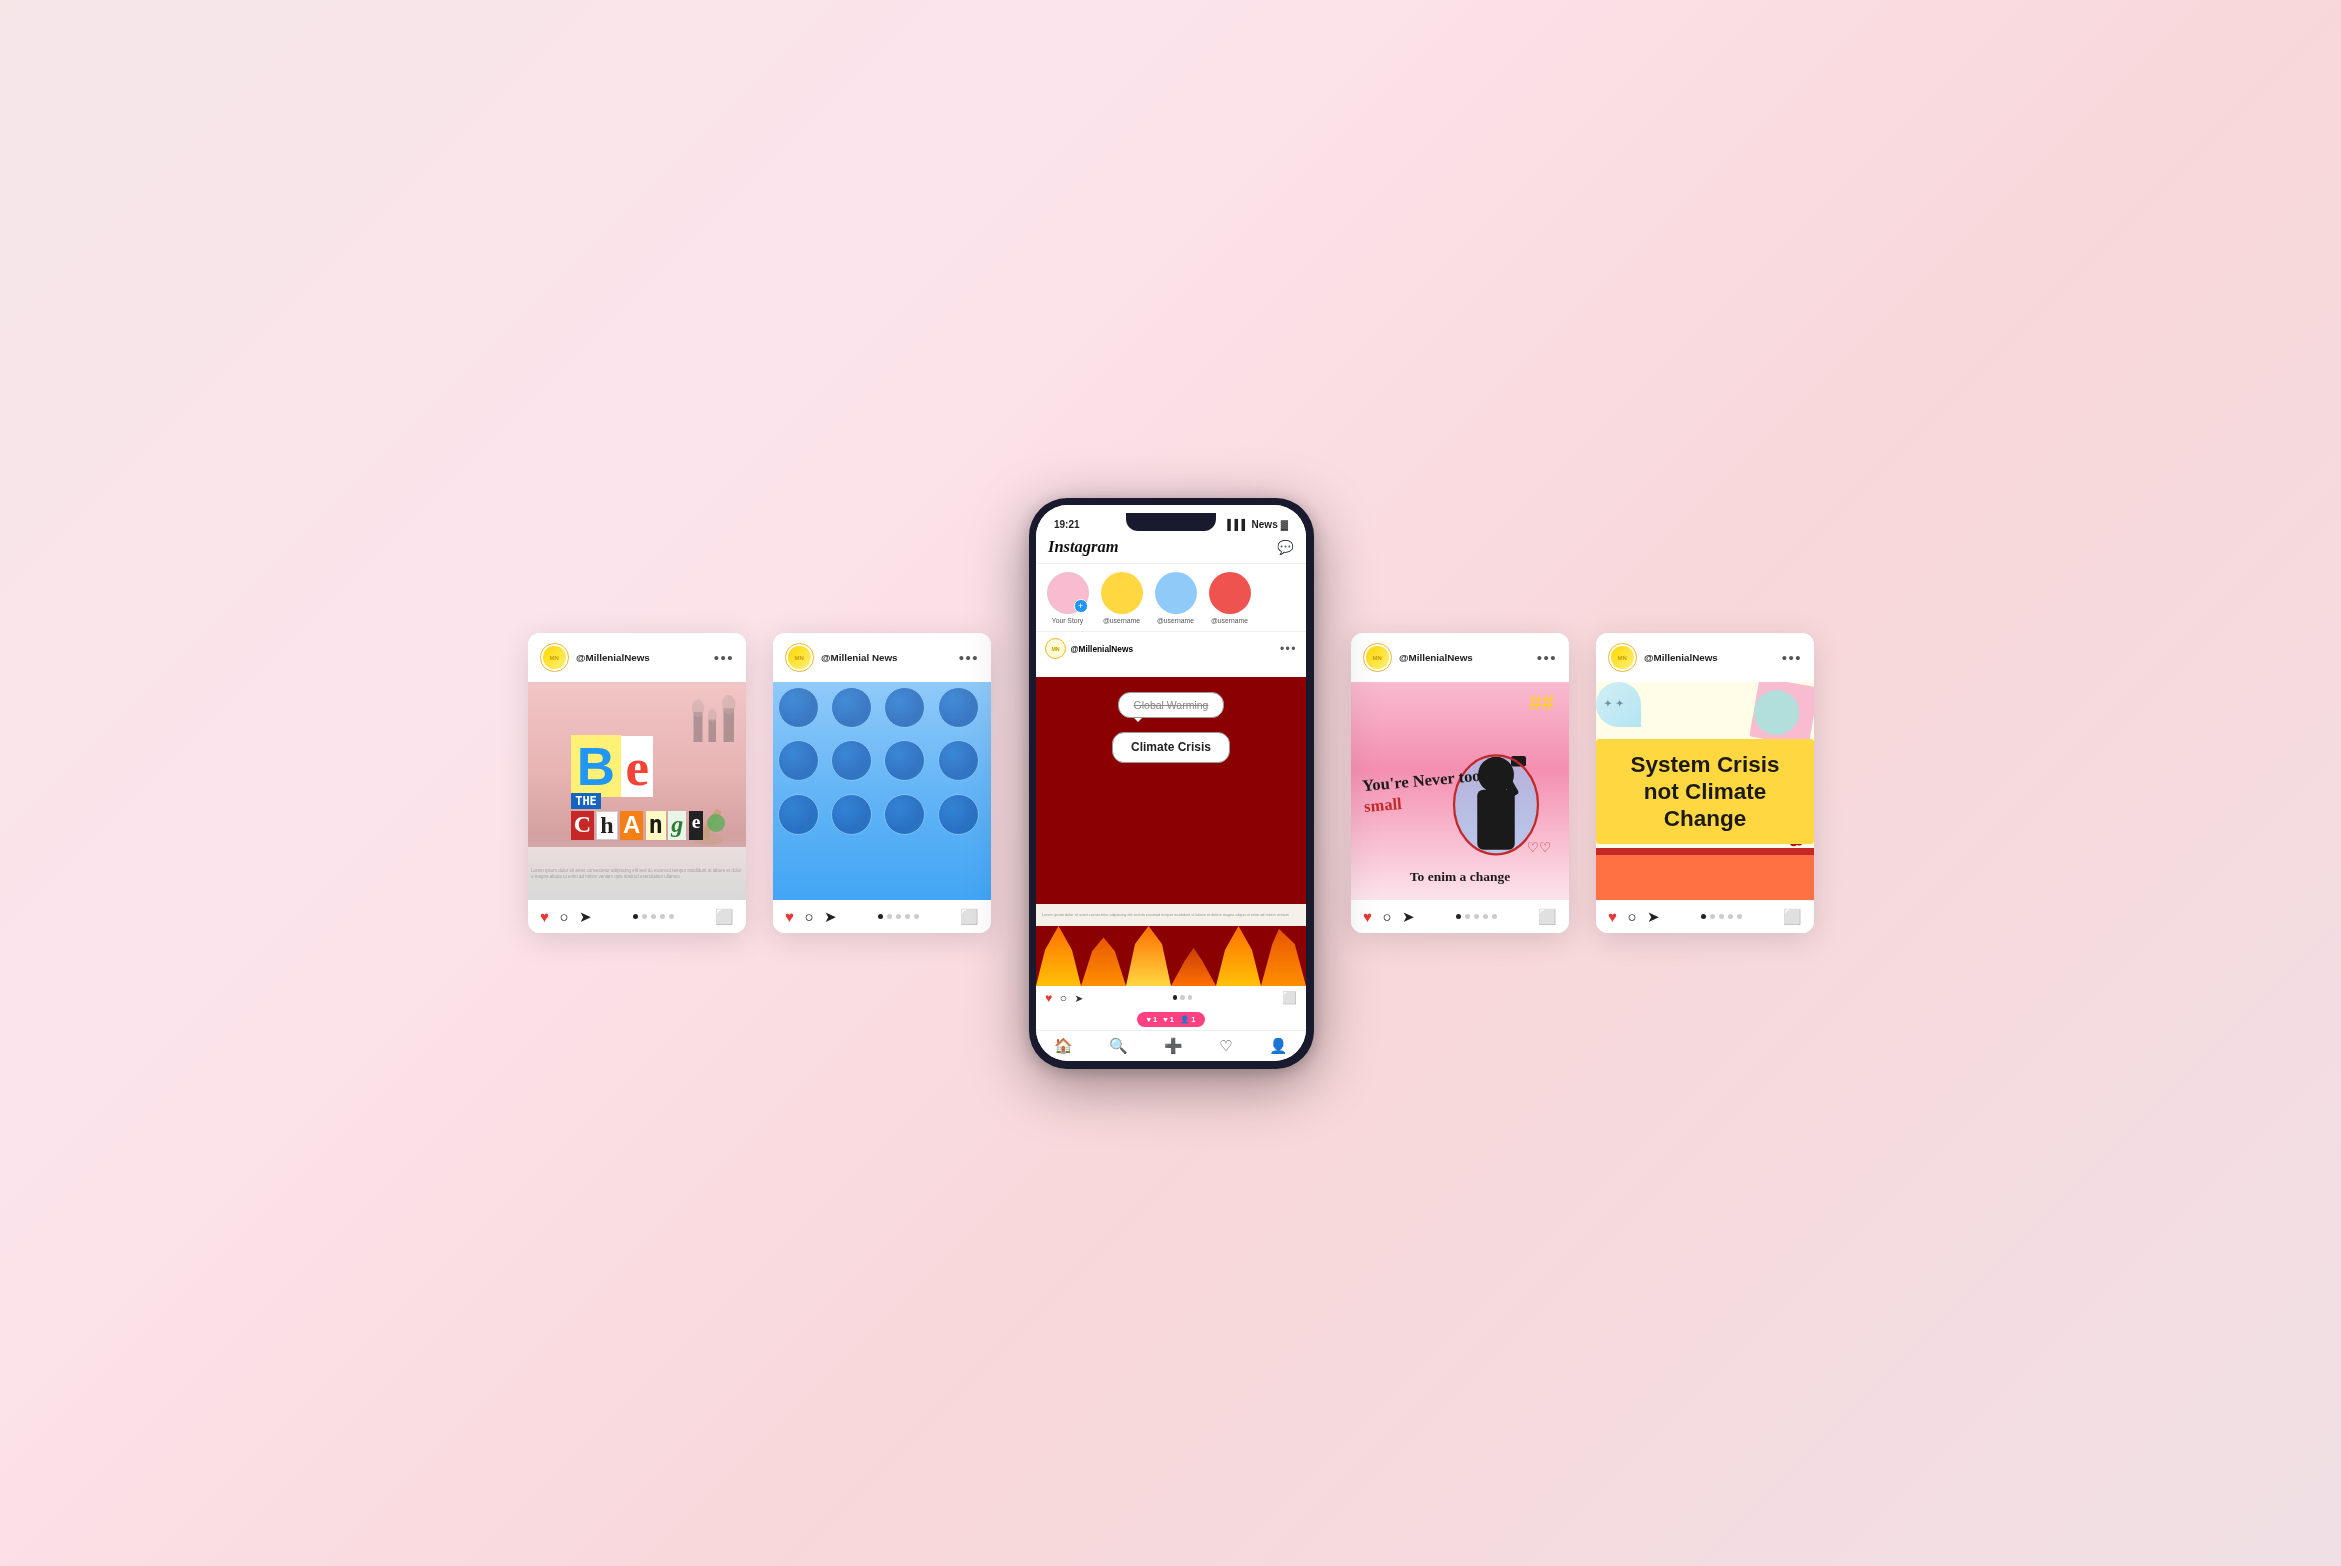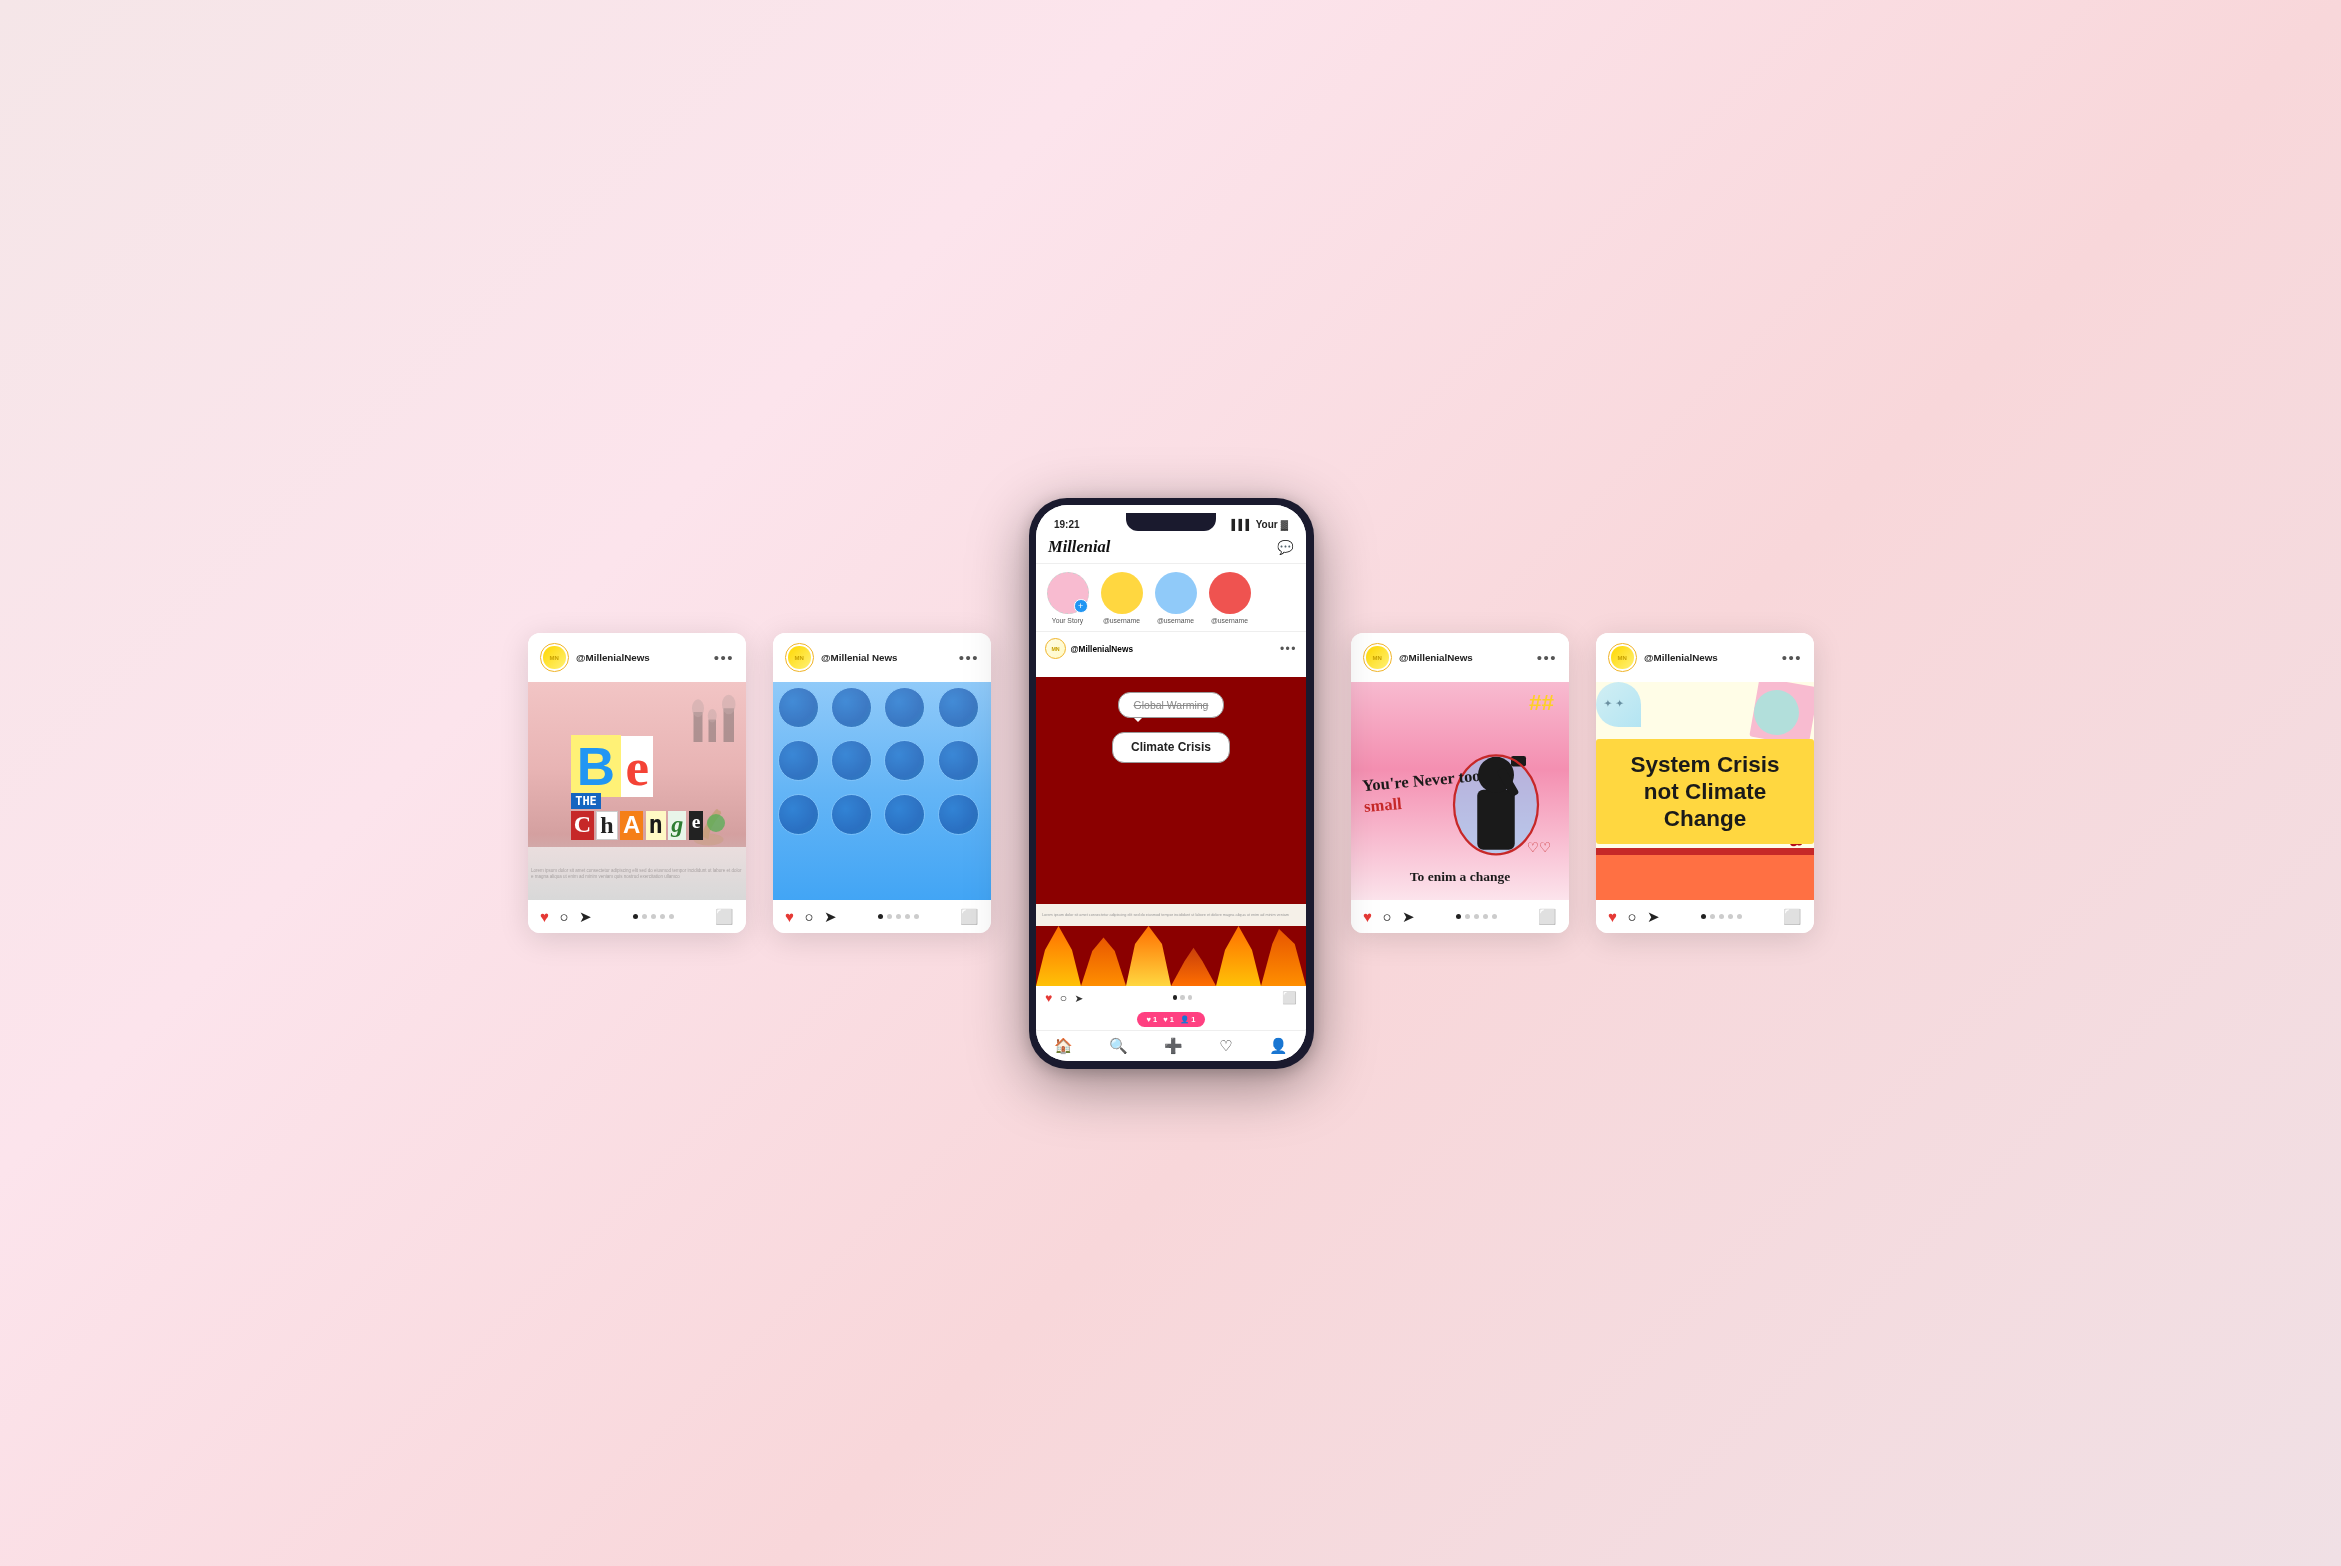--- a/index.html
+++ b/index.html
@@ -542,27 +542,27 @@
 
   <div class="phone-wrap">
     <div class="phone-outer">
       <div class="phone-notch"></div>
       <div class="phone-screen">
 
         <div class="phone-status-bar">
           <span>19:21</span>
           <div style="display:flex;gap:3px;align-items:center;">
             <span>▌▌▌</span>
-            <span>Your</span>
+            <span>News</span>
             <span>▓</span>
           </div>
         </div>
 
         <div class="phone-header">
-          <span class="insta-title">Millenial</span>
+          <span class="insta-title">Instagram</span>
           <span style="font-size:13.5px;">💬</span>
         </div>
 
         <div class="stories-row">
           <div class="story-item">
             <div class="story-circle pink">
               <div class="story-plus">+</div>
             </div>
             <span class="story-label">Your Story</span>
           </div>

